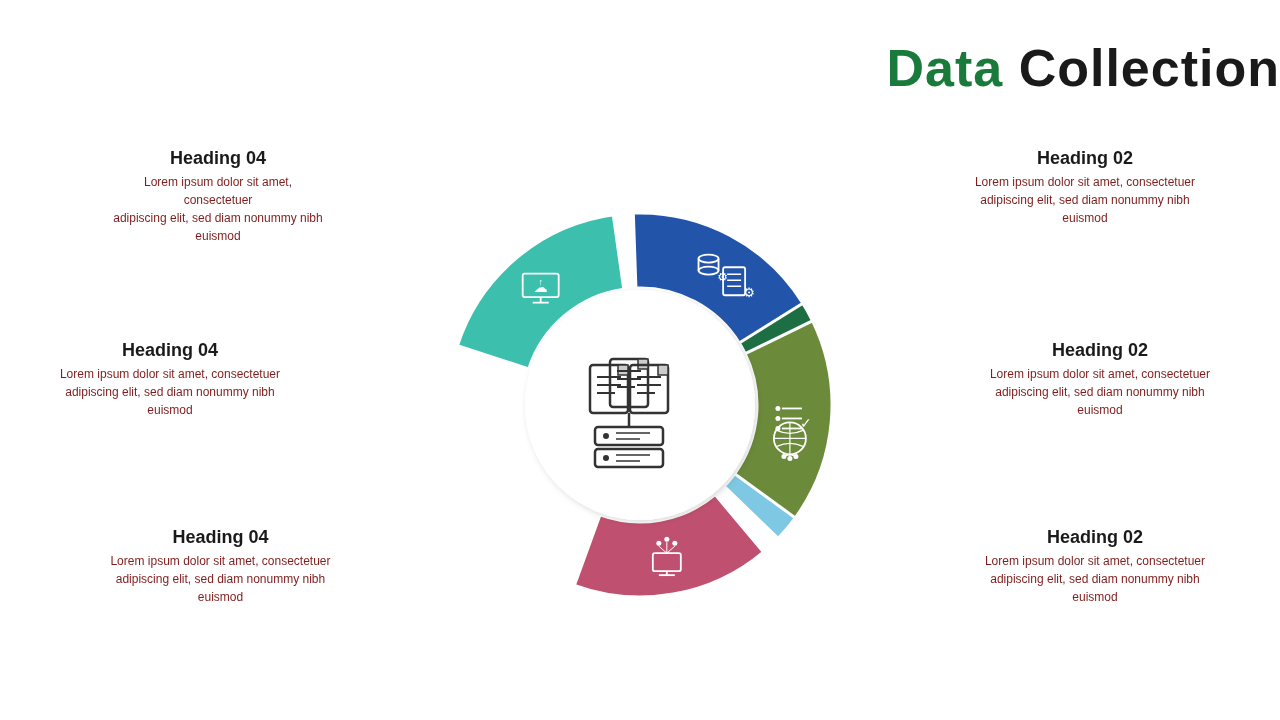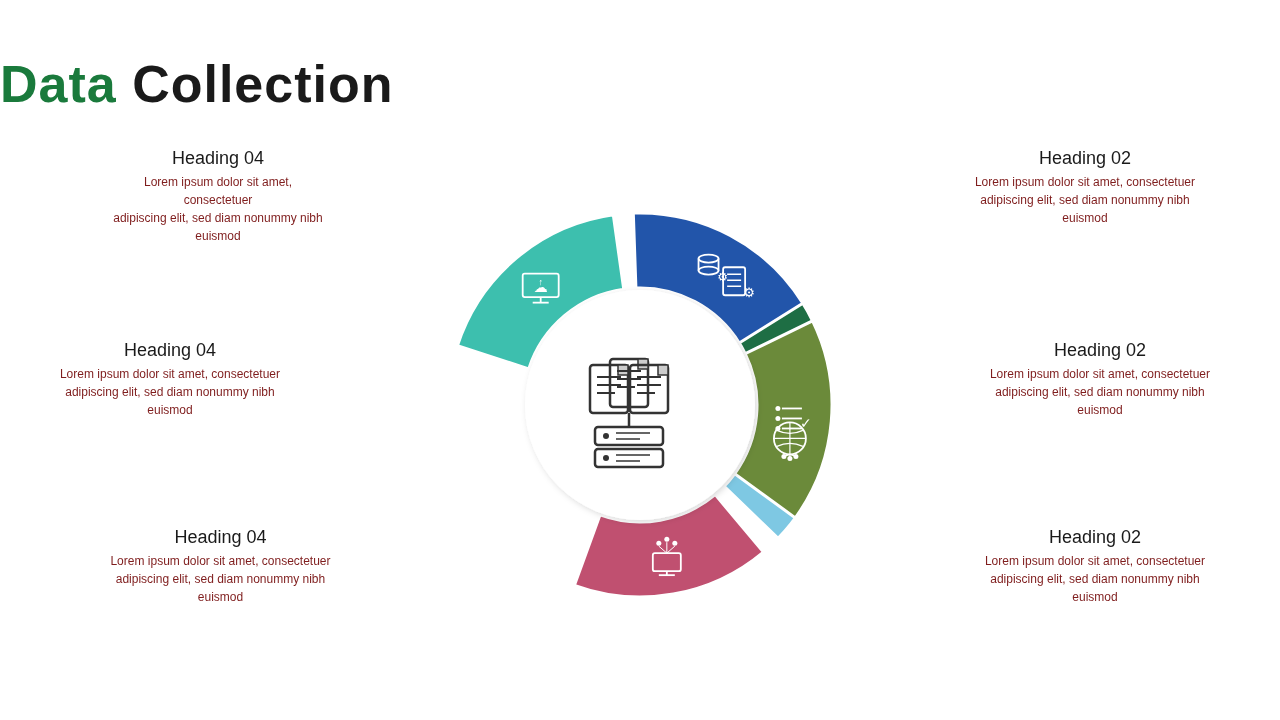--- a/index.html
+++ b/index.html
@@ -6,31 +6,31 @@
     body {
       width: 1280px;
       height: 720px;
       background: #ffffff;
       font-family: 'Arial', sans-serif;
       overflow: hidden;
       position: relative;
     }
 
     .page-title {
-      text-align: left;
-      padding-top: 54px;
+      text-align: right;
+      padding-top: 38px;
       font-size: 52px;
       font-weight: 900;
       letter-spacing: 1px;
     }
     .title-data { color: #1a7a3c; }
     .title-collection { color: #1a1a1a; }
     .label-heading {
       font-size: 18px;
-      font-weight: 400;
+      font-weight: 700;
       color: #1a1a1a;
       margin-bottom: 4px;
     }
     .label-body {
       font-size: 12px;
       color: #7f1d1d;
       line-height: 1.5;
     }
 
     

